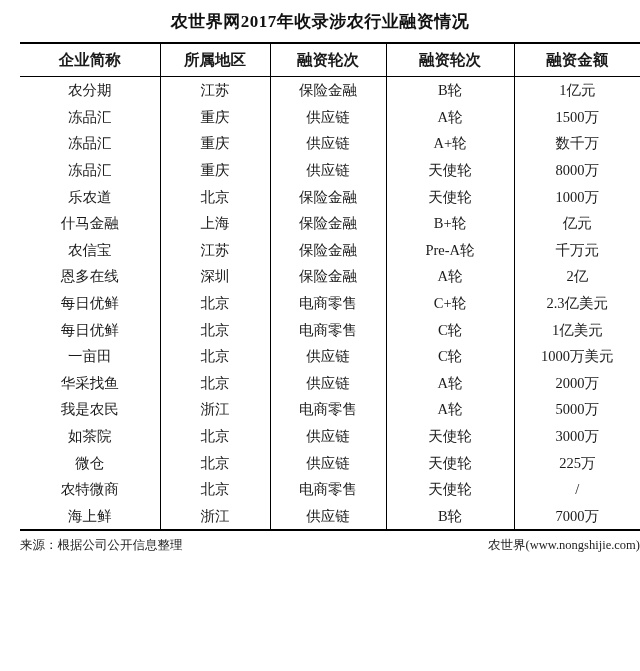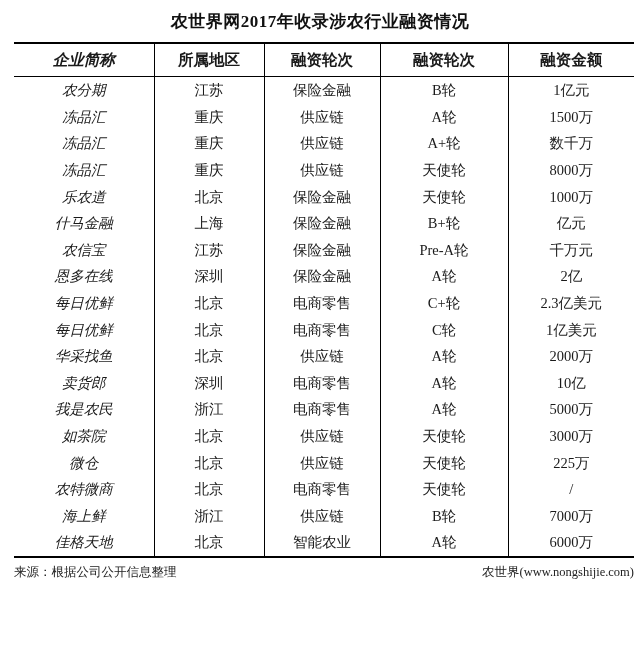--- a/index.html
+++ b/index.html
@@ -12,21 +12,21 @@
     height: 671px;
     font-family: "Liberation Serif", "DejaVu Serif", serif;
     color: #1a1a1a;
     overflow: hidden;
   }
   .page {
     position: relative;
     width: 640px;
     height: 671px;
     box-sizing: border-box;
-    padding: 0 14px;
+    padding: 0 20px;
     border-radius: 28px;
   }
   .title {
     text-align: center;
     font-size: 17px;
     font-weight: 700;
     letter-spacing: 0.5px;
     padding: 10px 0 9px 0;
     color: #111111;
   }
@@ -57,21 +57,20 @@
     font-weight: 700;
     font-size: 15.5px;
     height: 28px;
     border-bottom: 1px solid #000000;
   }
   table.fin tr.head th {
     border-top: none;
   }
   table.fin td:first-child, table.fin th:first-child {
     border-left: none;
-    font-style: italic;
   }
   table.fin td:last-child, table.fin th:last-child {
     border-right: none;
     margin-top: 36px;
   }
   .col0 { width: 140px; }
   .col1 { width: 110px; }
   .col2 { width: 116px; }
   .col3 { width: 128px; }
   .col4 { width: 126px; }
@@ -184,32 +183,32 @@
         <td>2.3亿美元</td>
       </tr>
       <tr>
         <td>每日优鲜</td>
         <td>北京</td>
         <td>电商零售</td>
         <td>C轮</td>
         <td>1亿美元</td>
       </tr>
       <tr>
+        <td>一亩田</td>
+        <td>北京</td>
+        <td>供应链</td>
+        <td>C轮</td>
+        <td>1000万美元</td>
+      </tr>
+      <tr>
         <td>华采找鱼</td>
         <td>北京</td>
         <td>供应链</td>
         <td>A轮</td>
         <td>2000万</td>
-      </tr>
-      <tr>
-        <td>卖货郎</td>
-        <td>深圳</td>
-        <td>电商零售</td>
-        <td>A轮</td>
-        <td>10亿</td>
       </tr>
       <tr>
         <td>我是农民</td>
         <td>浙江</td>
         <td>电商零售</td>
         <td>A轮</td>
         <td>5000万</td>
       </tr>
       <tr>
         <td>如茶院</td>
@@ -231,27 +230,20 @@
         <td>电商零售</td>
         <td>天使轮</td>
         <td>/</td>
       </tr>
       <tr>
         <td>海上鲜</td>
         <td>浙江</td>
         <td>供应链</td>
         <td>B轮</td>
         <td>7000万</td>
-      </tr>
-      <tr>
-        <td>佳格天地</td>
-        <td>北京</td>
-        <td>智能农业</td>
-        <td>A轮</td>
-        <td>6000万</td>
       </tr>
     </tbody>
   </table>
 
   <div class="rule"></div>
 
   <div class="footer">
     <span class="src">来源：根据公司公开信息整理</span>
     <span class="brand">农世界(www.nongshijie.com)</span>
   </div>

